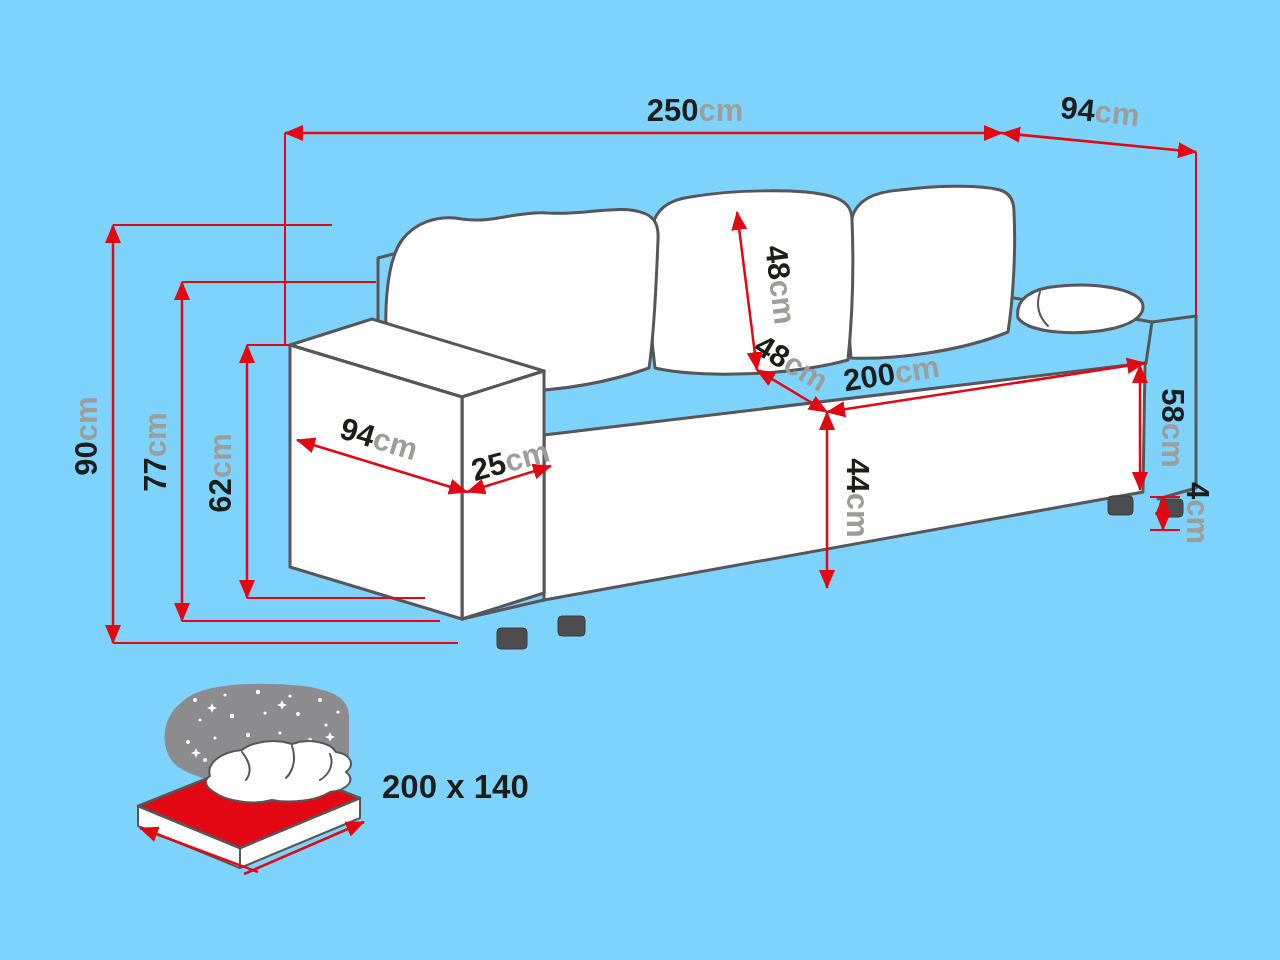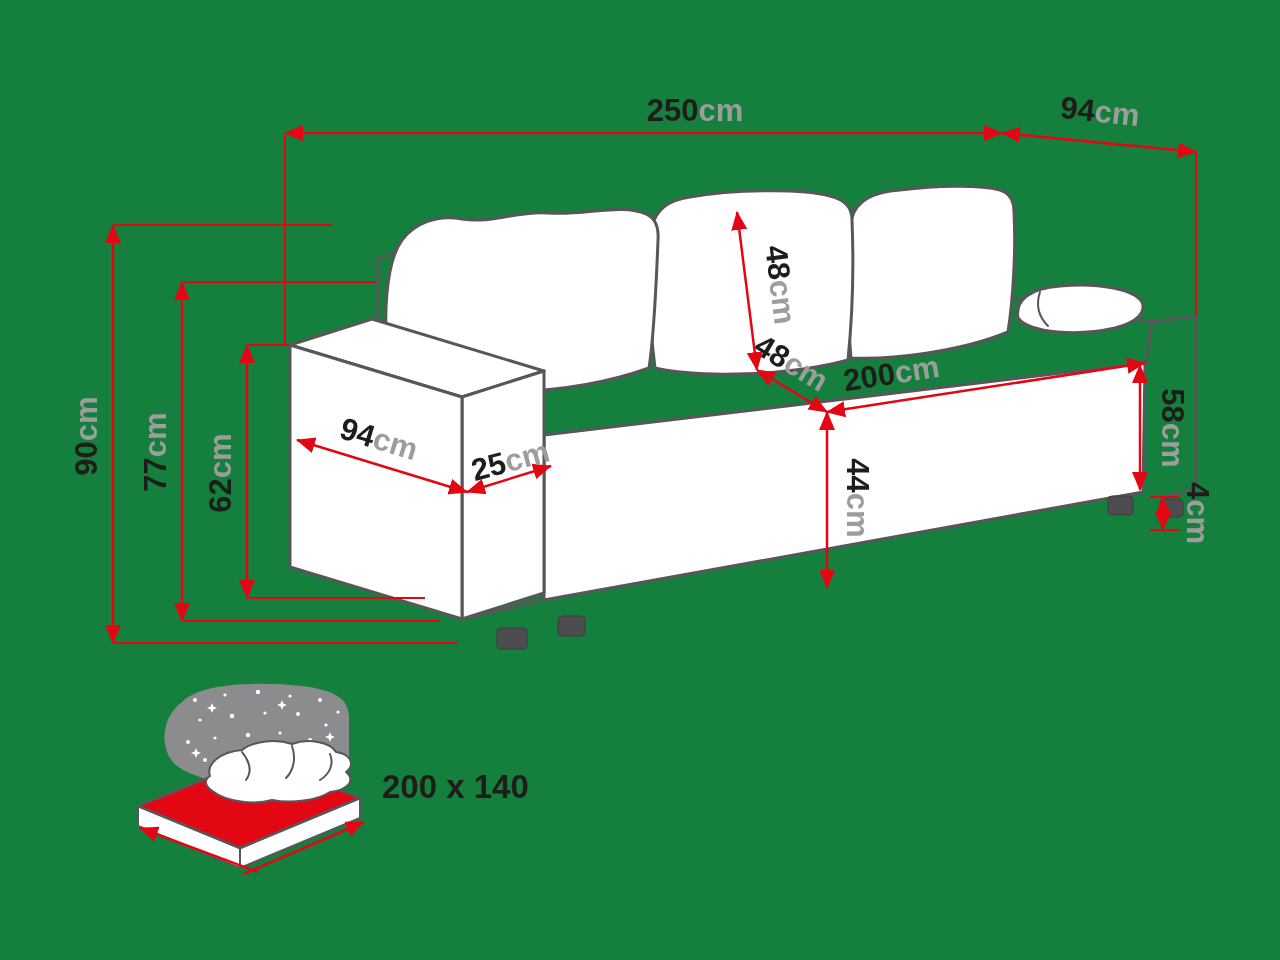--- a/index.html
+++ b/index.html
@@ -1,16 +1,16 @@
 <!DOCTYPE html>
 <html><head>
 <meta charset="utf-8">
 <style>
   html,body{margin:0;padding:0;background:#ffffff;}
-  .canvas{position:relative;width:1280px;height:960px;background:#15803d;overflow:hidden;}
+  .canvas{position:relative;width:1280px;height:960px;background:#7dd3fc;overflow:hidden;}
   svg{display:block;}
   .sofa{fill:#ffffff;stroke:#57575a;stroke-width:3;stroke-linejoin:round;stroke-linecap:round;}
   .sofa-line{fill:none;stroke:#57575a;stroke-width:3;stroke-linejoin:round;stroke-linecap:round;}
   .thin{stroke-width:2;}
   .dim{fill:none;stroke:#e30613;stroke-width:2.5;stroke-linecap:butt;}
   .ext{fill:none;stroke:#e30613;stroke-width:2;}
   .leg{fill:#4d4d4f;stroke:#3c3c3e;stroke-width:1;}
   .num{font:700 31px "Liberation Sans", sans-serif;fill:#1d1d1b;}
   .unit{font:700 31px "Liberation Sans", sans-serif;fill:#9d9d9c;}
   .bedlabel{font:700 33px "Liberation Sans", sans-serif;fill:#1d1d1b;}

